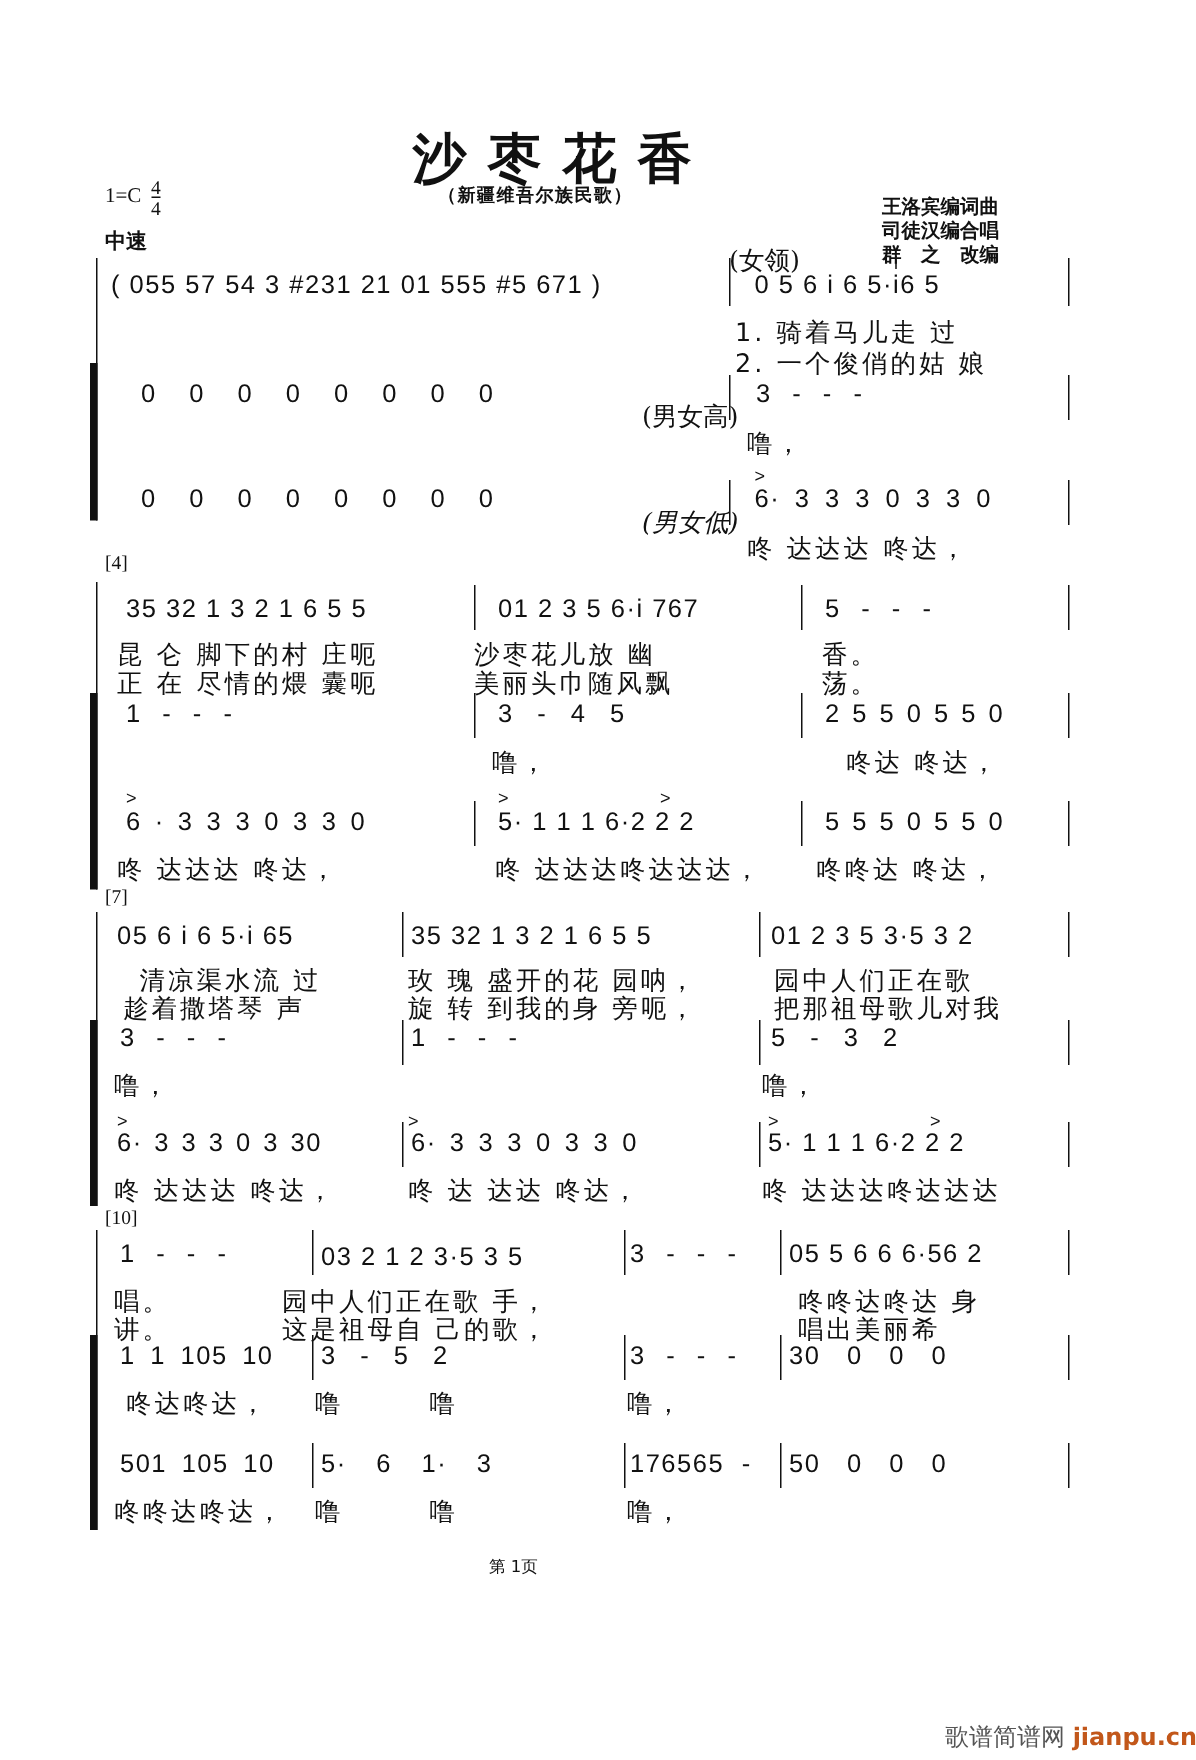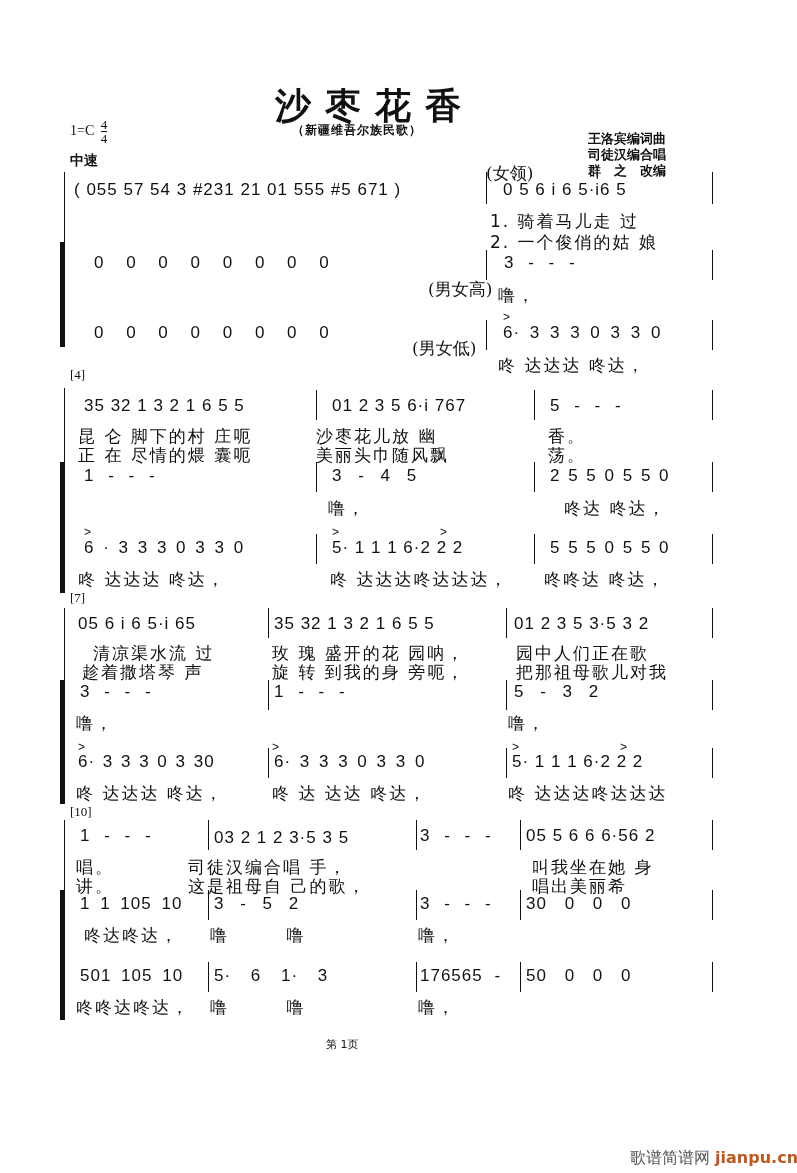--- a/index.html
+++ b/index.html
@@ -54,28 +54,28 @@
 <div class="abs notes" style="left:74px; top:180px;">( 055  57  54  3 #231  21  01  555 #5  671 )</div>
 <div class="barline" style="left:486px; top:172px; height:32px;"></div>
 <div class="abs small" style="left:486px; top:162px;">(女领)</div>
 <div class="abs acc" style="left:596px; top:168px;">i</div>
 <div class="abs notes" style="left:503px; top:180px;">0 5 6 i 6   5·i6 5</div>
 <div class="barline" style="left:712px; top:172px; height:32px;"></div>
 <div class="abs lyr" style="left:490px; top:210px;">1. 骑着马儿走    过</div>
 <div class="abs lyr" style="left:490px; top:231px;">2. 一个俊俏的姑    娘</div>
 
 <div class="abs notes" style="left:94px; top:253px; word-spacing:16px;">0    0  0  0       0  0  0        0</div>
-<div class="abs small" style="left:428px; top:266px;margin-top:12px;">(男女高)</div>
+<div class="abs small" style="left:428px; top:266px;">(男女高)</div>
 <div class="barline" style="left:486px; top:250px; height:30px;"></div>
 <div class="abs notes" style="left:504px; top:253px; word-spacing:8px;">3 - - -</div>
 <div class="barline" style="left:712px; top:250px; height:30px;"></div>
 <div class="abs lyr" style="left:498px; top:284px;">噜，</div>
 
 <div class="abs notes" style="left:94px; top:323px; word-spacing:16px;">0    0  0  0       0  0  0        0</div>
-<div class="abs small" style="left:412px; top:337px;">(男女低)</div>
+<div class="abs small" style="left:428px; top:337px;font-style:italic;">(男女低)</div>
 <div class="abs acc" style="left:503px; top:310px;">&gt;</div>
 <div class="barline" style="left:486px; top:320px; height:30px;"></div>
 <div class="abs notes" style="left:503px; top:323px; word-spacing:4px;">6·  3 3 3 0 3 3 0</div>
 <div class="barline" style="left:712px; top:320px; height:30px;"></div>
 <div class="abs lyr" style="left:498px; top:354px;">咚  达达达   咚达，</div>
 
 <div class="abs mark" style="left:70px; top:367px;">[4]</div>
 <div class="vline" style="left:64px; top:388px; height:205px;"></div>
 <div class="bracket" style="left:60px; top:462px; height:131px;"></div>
 <div class="abs notes" style="left:84px; top:396px;">35 32 1 3 2 1 6 5 5</div>
@@ -157,22 +157,22 @@
 <div class="bracket" style="left:60px; top:890px; height:130px;"></div>
 <div class="abs notes" style="left:80px; top:826px; word-spacing:8px;">1 - - -</div>
 <div class="barline" style="left:208px; top:820px; height:30px;"></div>
 <div class="abs notes" style="left:214px; top:784px;margin-top:44px;">03 2 1 2 3·5 3 5</div>
 <div class="barline" style="left:416px; top:820px; height:30px;"></div>
 <div class="abs notes" style="left:420px; top:826px; word-spacing:8px;">3 - - -</div>
 <div class="barline" style="left:520px; top:820px; height:30px;"></div>
 <div class="abs notes" style="left:526px; top:826px;">05 5 6 6 6·56 2</div>
 <div class="barline" style="left:712px; top:820px; height:30px;"></div>
 <div class="abs lyr" style="left:76px; top:856px;">唱。</div>
-<div class="abs lyr" style="left:188px; top:856px;">司徒汉编合唱 手，</div>
-<div class="abs lyr" style="left:532px; top:856px;">叫我坐在她   身</div>
+<div class="abs lyr" style="left:188px; top:856px;">园中人们正在歌 手，</div>
+<div class="abs lyr" style="left:532px; top:856px;">咚咚达咚达   身</div>
 <div class="abs lyr" style="left:76px; top:875px;">讲。</div>
 <div class="abs lyr" style="left:188px; top:875px;">这是祖母自  己的歌，</div>
 <div class="abs lyr" style="left:532px; top:875px;">唱出美丽希</div>
 
 <div class="abs notes" style="left:80px; top:894px; word-spacing:4px;">1 1 105 10</div>
 <div class="barline" style="left:208px; top:890px; height:30px;"></div>
 <div class="abs notes" style="left:214px; top:894px; word-spacing:10px;">3 -    5   2</div>
 <div class="barline" style="left:416px; top:890px; height:30px;"></div>
 <div class="abs notes" style="left:420px; top:894px; word-spacing:8px;">3 - - -</div>
 <div class="barline" style="left:520px; top:890px; height:30px;"></div>

